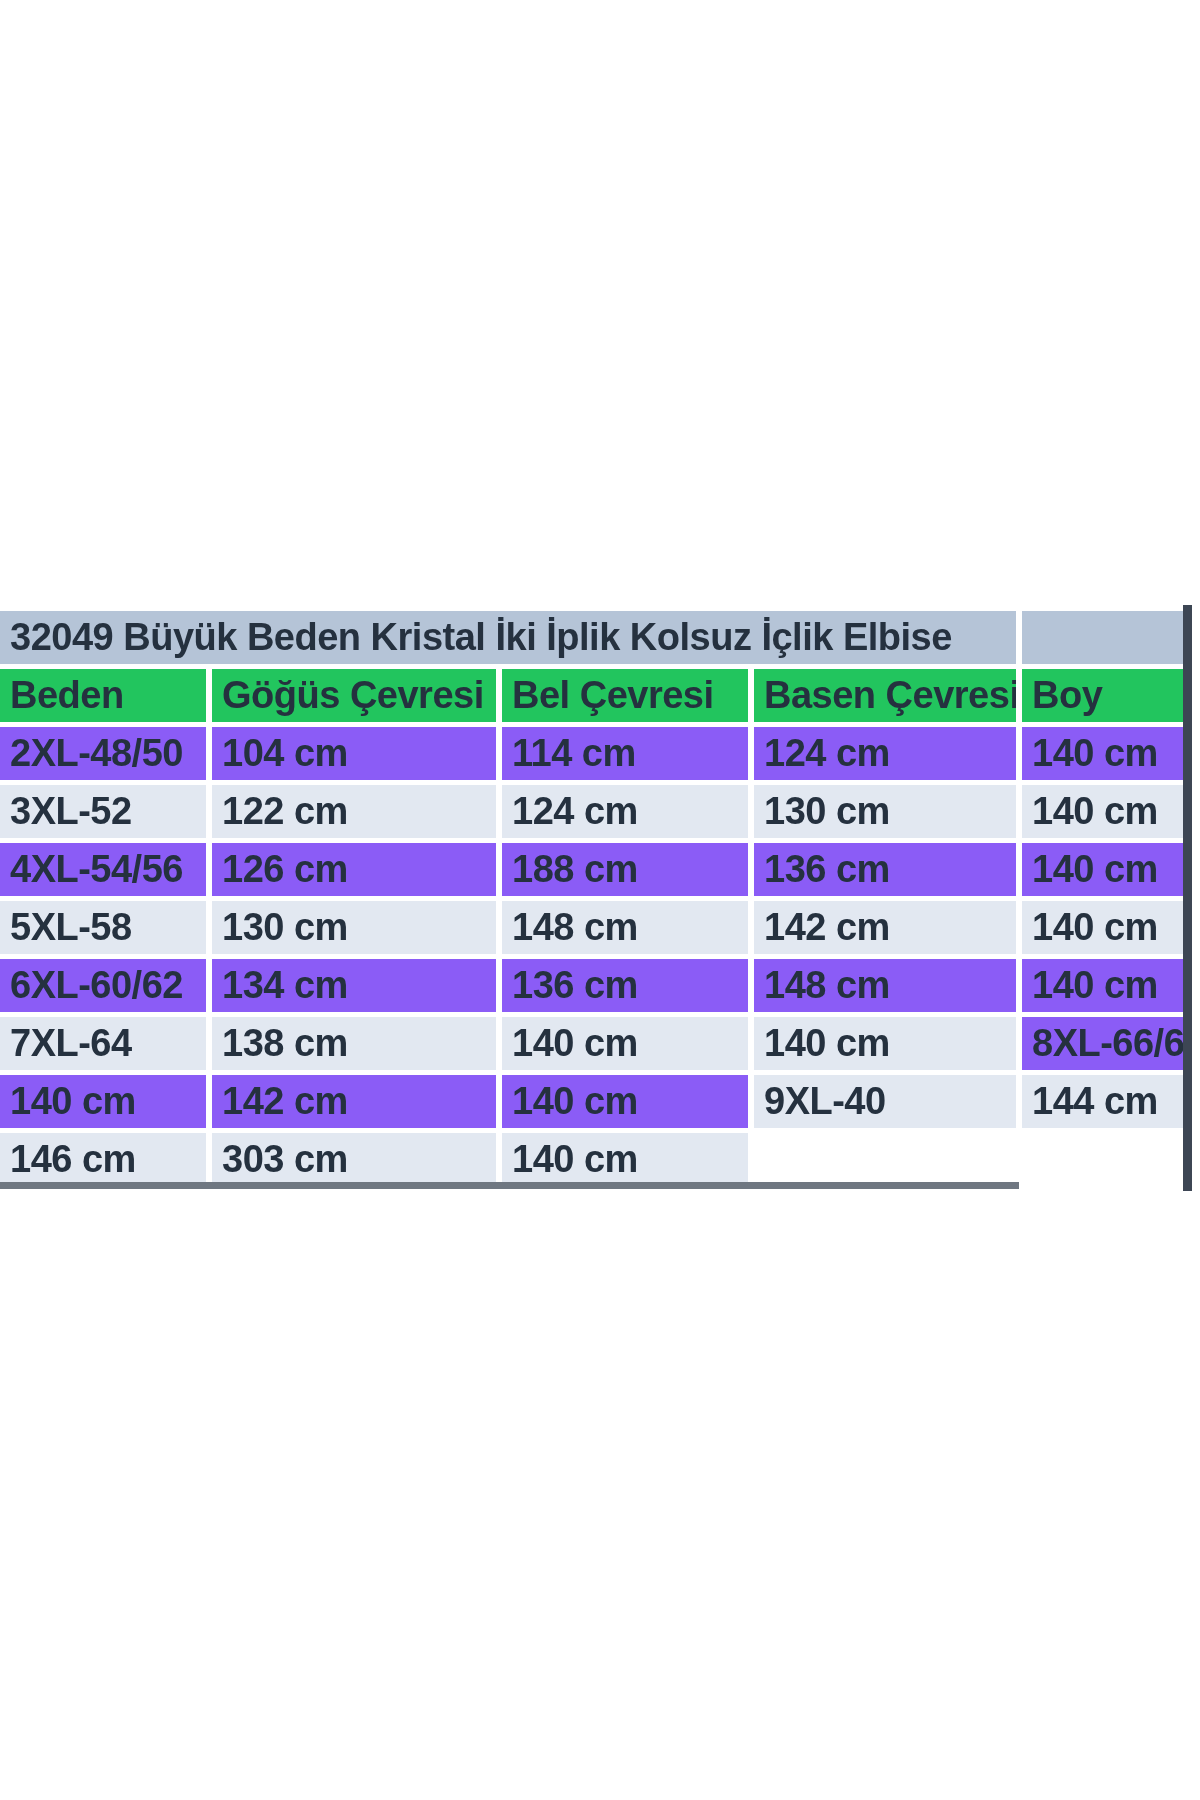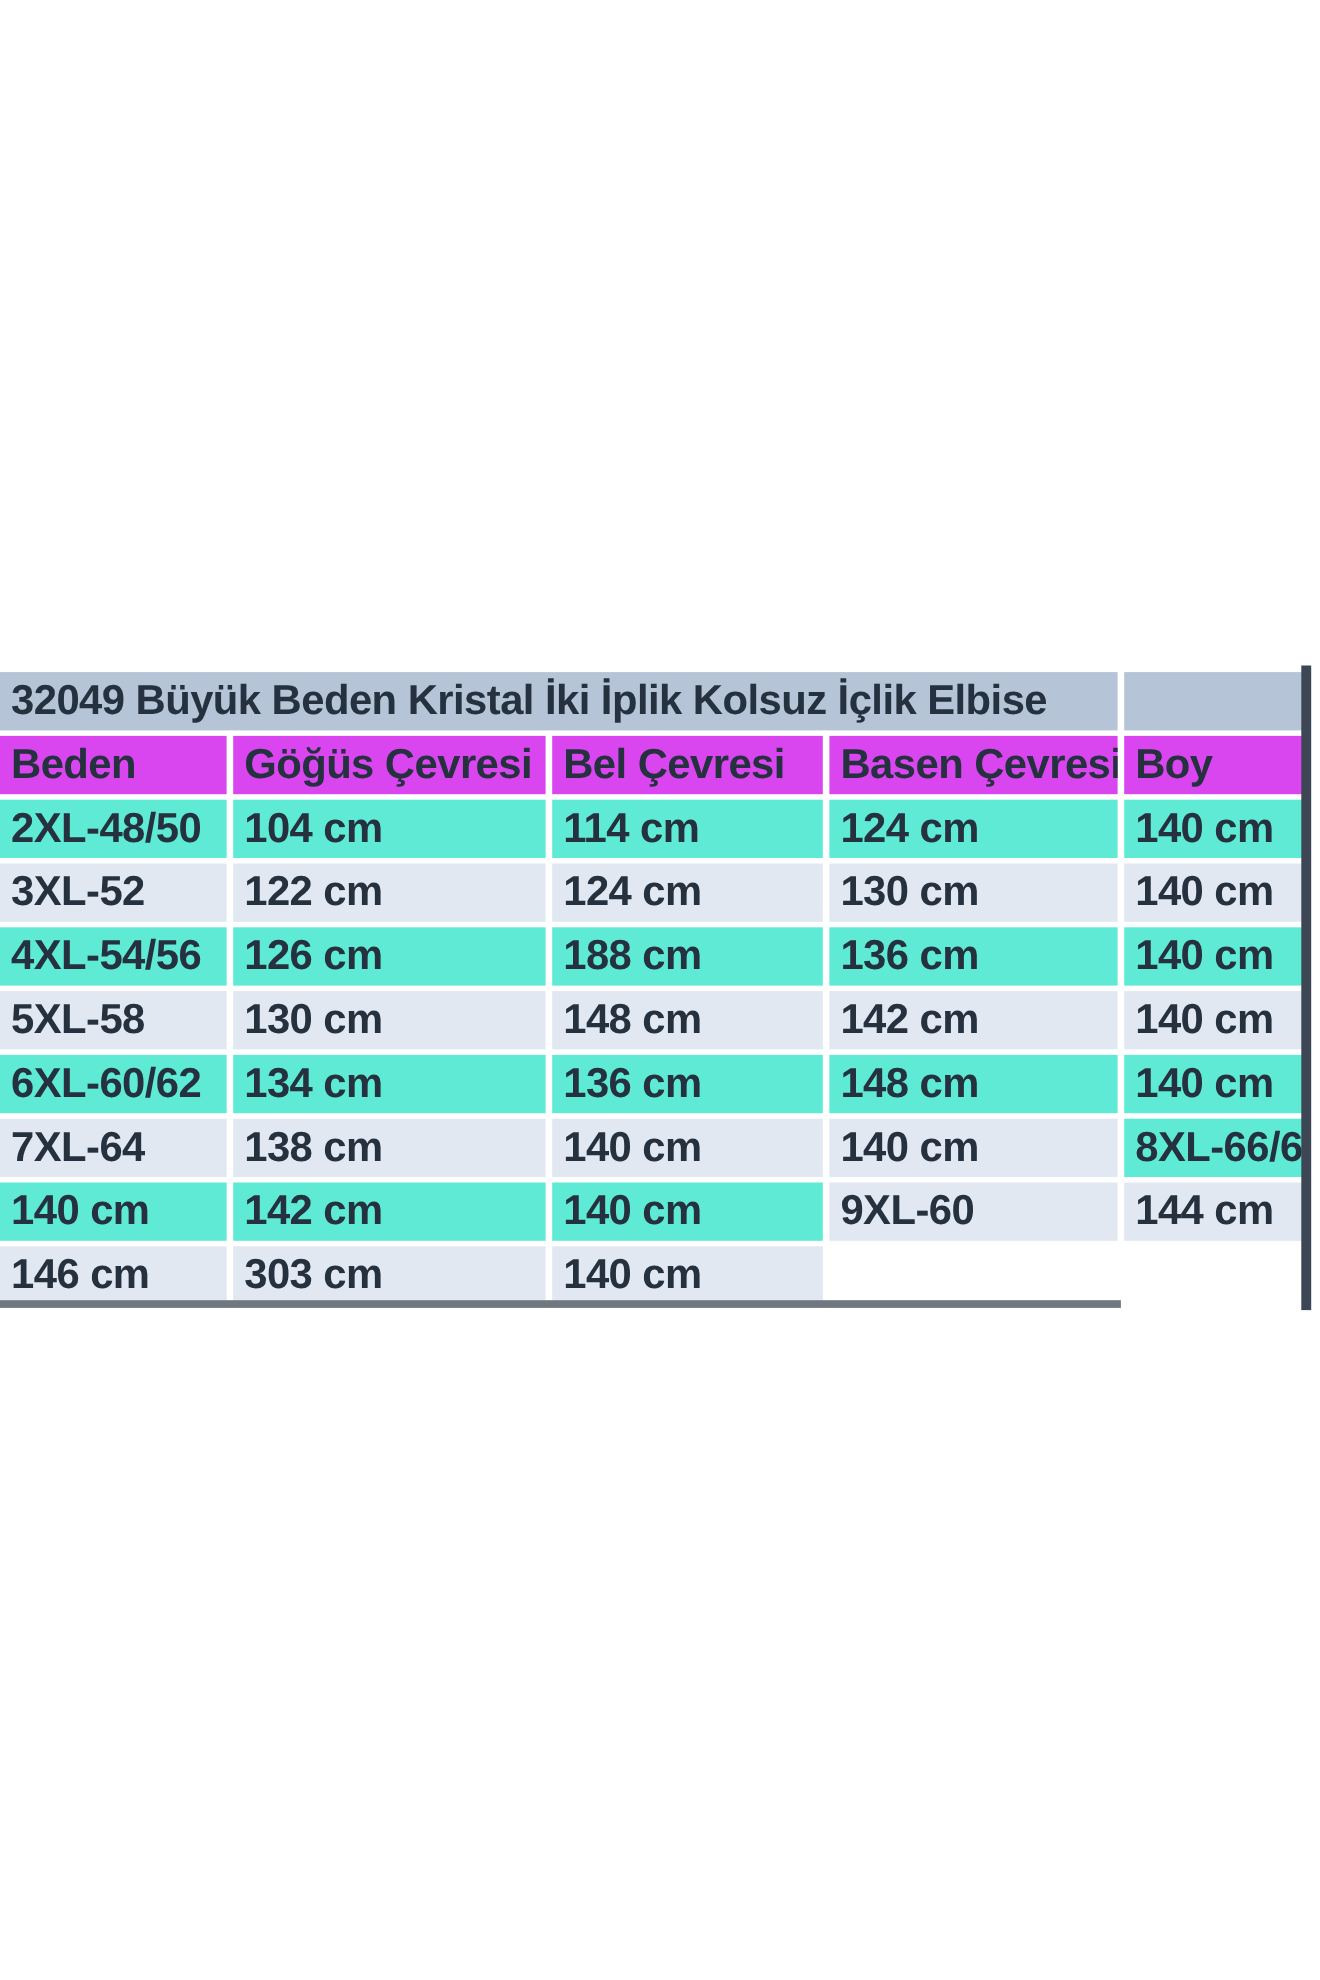--- a/index.html
+++ b/index.html
@@ -34,22 +34,22 @@
     color: #25313f;
     white-space: nowrap;
     overflow: hidden;
   }
   .title-cell {
     background: #b5c4d7;
     font-weight: 700;
     grid-column: 1 / 5;
   }
   .title-spacer { background: #b5c4d7; grid-column: 5 / 6; }
-  .head  { background: #d946ef; text-align: right; }
-  .dark  { background: #5eead4; }
+  .head  { background: #22c55e; text-align: right; }
+  .dark  { background: #8b5cf6; }
   .light { background: #e2e8f1; }
   .bottom-border {
     position: absolute;
     left: 0;
     top: 1182px;
     width: 1019px;
     height: 7px;
     background: #6f7781;
   }
   .right-border {
@@ -110,21 +110,21 @@
     <div class="cell light">7XL-64</div>
     <div class="cell light">138 cm</div>
     <div class="cell light">140 cm</div>
     <div class="cell light">140 cm</div>
 
     <div class="cell dark">8XL-66/68</div>
     <div class="cell dark">140 cm</div>
     <div class="cell dark">142 cm</div>
     <div class="cell dark">140 cm</div>
 
-    <div class="cell light">9XL-60</div>
+    <div class="cell light">9XL-40</div>
     <div class="cell light">144 cm</div>
     <div class="cell light">146 cm</div>
     <div class="cell light">303 cm</div>
     <div class="cell light">140 cm</div>
 
   </div>
 
   <div class="bottom-border"></div>
   <div class="right-border"></div>
 

